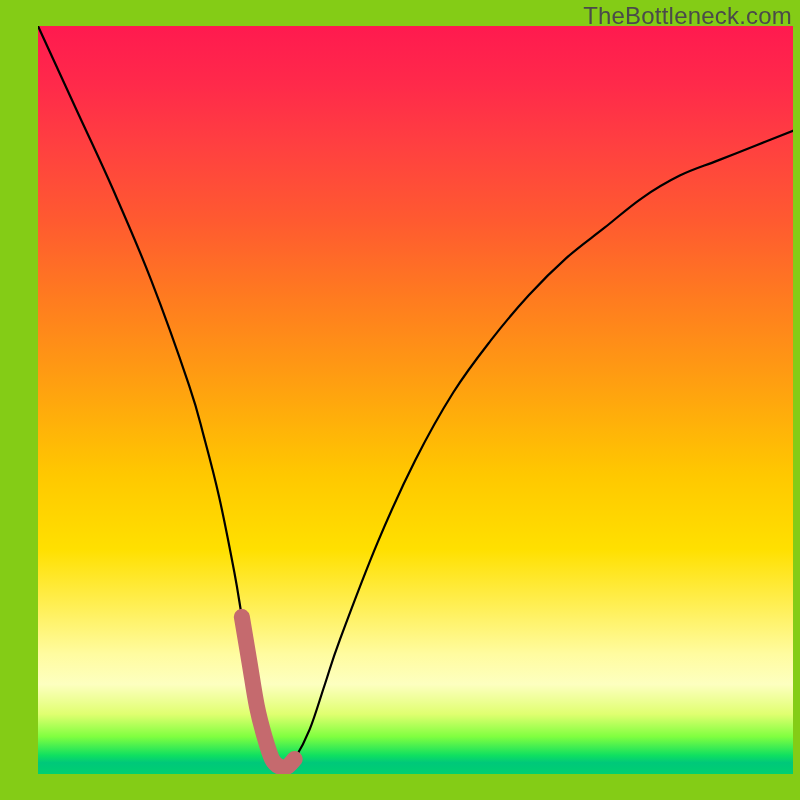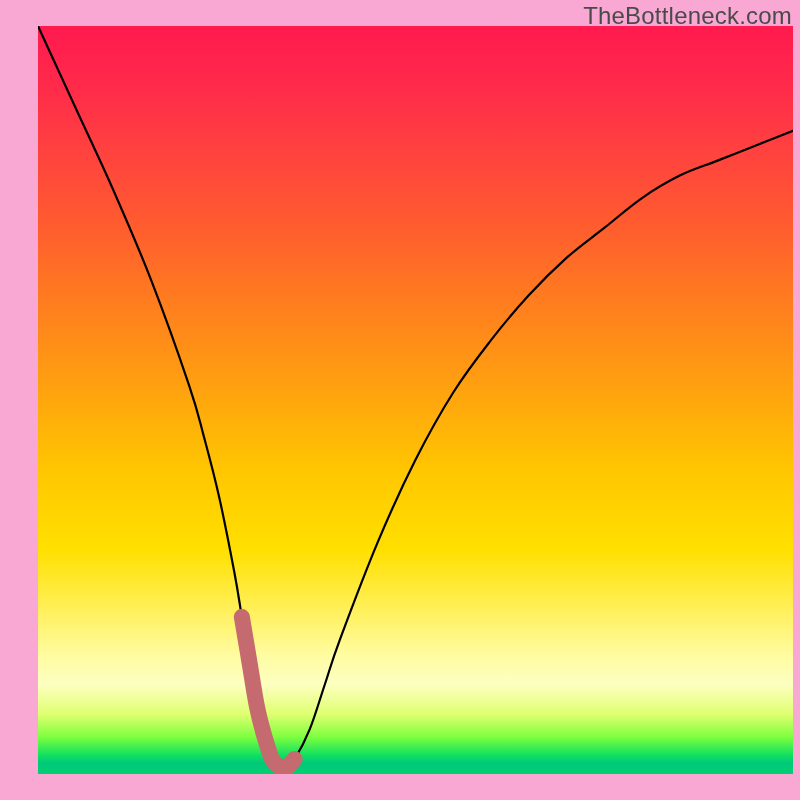--- a/index.html
+++ b/index.html
@@ -10,21 +10,21 @@
     background: #000;
     overflow: hidden;
     font-family: Arial, Helvetica, sans-serif;
   }
   .frame {
     position: absolute;
     left: 0;
     top: 0;
     width: 800px;
     height: 800px;
-    background: #f9a8d4;
+    background: #84cc16;
   }
   .plot {
     position: absolute;
     left: 38px;
     top: 26px;
     width: 755px;
     height: 748px;
     background: linear-gradient(to bottom,
       #ff1a4f 0%,
       #ff2a4a 8%,

